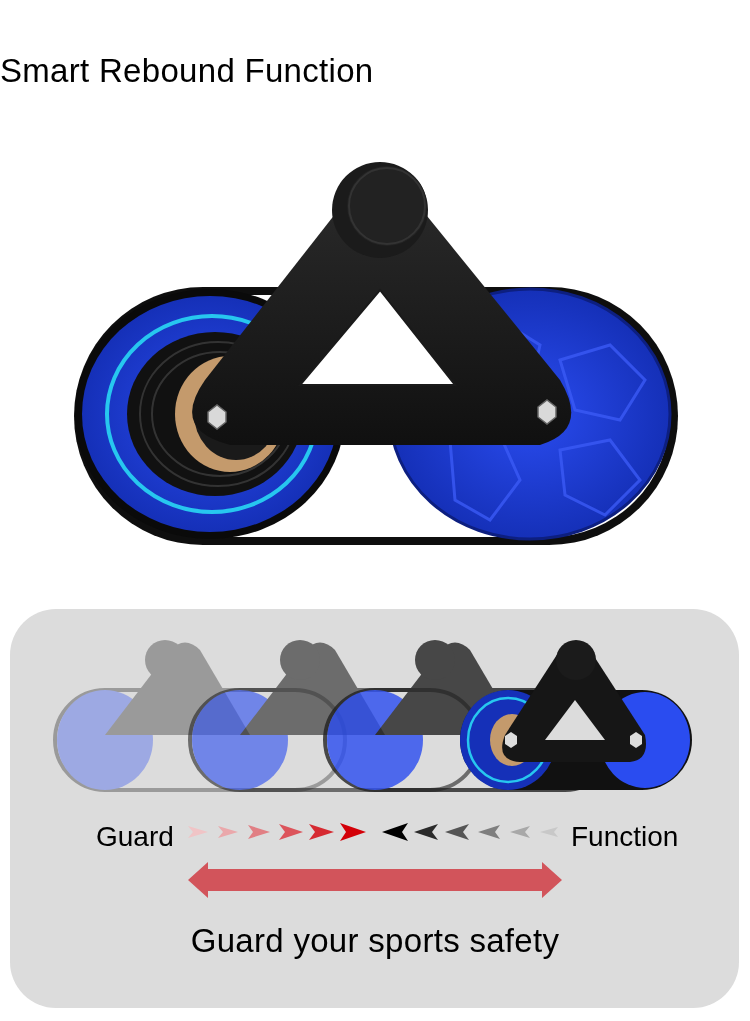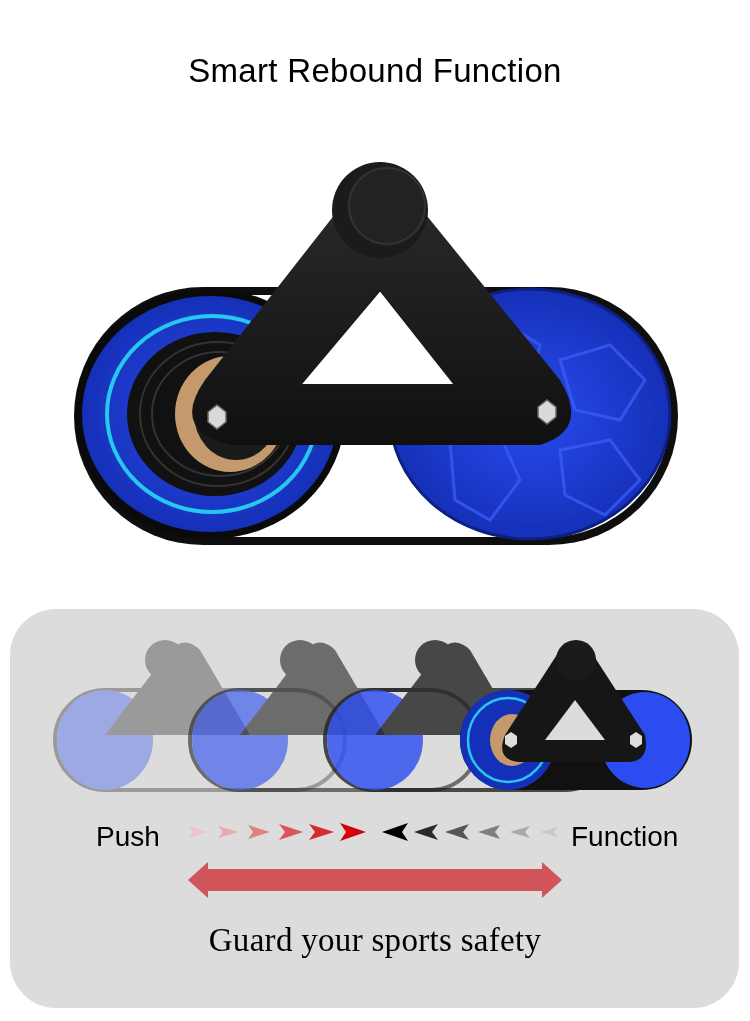--- a/index.html
+++ b/index.html
@@ -1,26 +1,26 @@
 <!DOCTYPE html>
 <html><head>
   <meta charset="utf-8">
   <style>
     html, body { margin:0; padding:0; }
     body { width:750px; height:1021px; background:#ffffff; position:relative; overflow:hidden; font-family:"Liberation Sans", sans-serif; }
-    .title { position:absolute; left:0; width:750px; top:52px; text-align:center; font-size:33px; color:#000; letter-spacing:0.3px; }
+    .title { position:absolute; left:0; width:750px; top:52px; text-align:left; font-size:33px; color:#000; letter-spacing:0.3px; }
     .hero { position:absolute; left:0; top:0; width:750px; height:600px; }
     .panel { position:absolute; left:10px; top:609px; width:729px; height:399px; background:#dcdcdc; border-radius:46px; }
     .seq { position:absolute; left:0; top:0; width:750px; height:820px; }
     .lbl { position:absolute; font-size:28px; color:#000; top:821px; }
     .push { left:96px; }
     .rebound { left:571px; }
     .arrows { position:absolute; left:186px; top:822px; width:376px; height:20px; }
     .dbl { position:absolute; left:188px; top:860px; width:374px; height:40px; }
-    .guard { position:absolute; left:0; width:750px; top:922px; text-align:center; font-size:33px; color:#000; letter-spacing:0.3px;font-family:Liberation Serif, serif; }
+    .guard { position:absolute; left:0; width:750px; top:922px; text-align:center; font-size:33px; color:#000; letter-spacing:0.3px; }
   </style>
 </head>
 <body>
 
 <div class="title">Smart Rebound Function</div>
 
 <svg class="hero" viewBox="0 0 750 600">
   <defs>
     <radialGradient id="wb" cx="0.5" cy="0.5" r="0.5">
       <stop offset="0" stop-color="#2a4cf0"></stop>
@@ -92,21 +92,21 @@
     <ellipse cx="508" cy="740" rx="40" ry="42" fill="none" stroke="#27c7ef" stroke-width="2.5"></ellipse>
     <ellipse cx="512" cy="740" rx="22" ry="26" fill="#c49a6c"></ellipse>
     <path d="M505 735 L560 650 Q575 635 590 650 L645 735 Q650 760 630 762 L520 762 Q495 760 505 735 Z" fill="#161616"></path>
     <path d="M545 740 L575 700 L605 740 Z" fill="#dcdcdc"></path>
     <circle cx="576" cy="660" r="20" fill="#1b1b1b"></circle>
     <polygon points="505,736 511,732 517,736 517,744 511,748 505,744" fill="#ddd"></polygon>
     <polygon points="630,736 636,732 642,736 642,744 636,748 630,744" fill="#ddd"></polygon>
   </g>
 </svg>
 
-<div class="lbl push">Push</div>
+<div class="lbl push">Guard</div>
 <div class="lbl rebound">Function</div>
 
 <svg class="arrows" viewBox="0 0 376 20">
   <g>
     <path d="M2 4 L22 10 L2 16 L7 10 Z" fill="#f0c4c6"></path>
     <path d="M32 4 L52 10 L32 16 L37 10 Z" fill="#eaa8ab"></path>
     <path d="M62 3 L84 10 L62 17 L67 10 Z" fill="#e17f84"></path>
     <path d="M93 2 L117 10 L93 18 L99 10 Z" fill="#dc545b"></path>
     <path d="M123 2 L148 10 L123 18 L129 10 Z" fill="#d62a31"></path>
     <path d="M154 1 L180 10 L154 19 L160 10 Z" fill="#d30008"></path>

